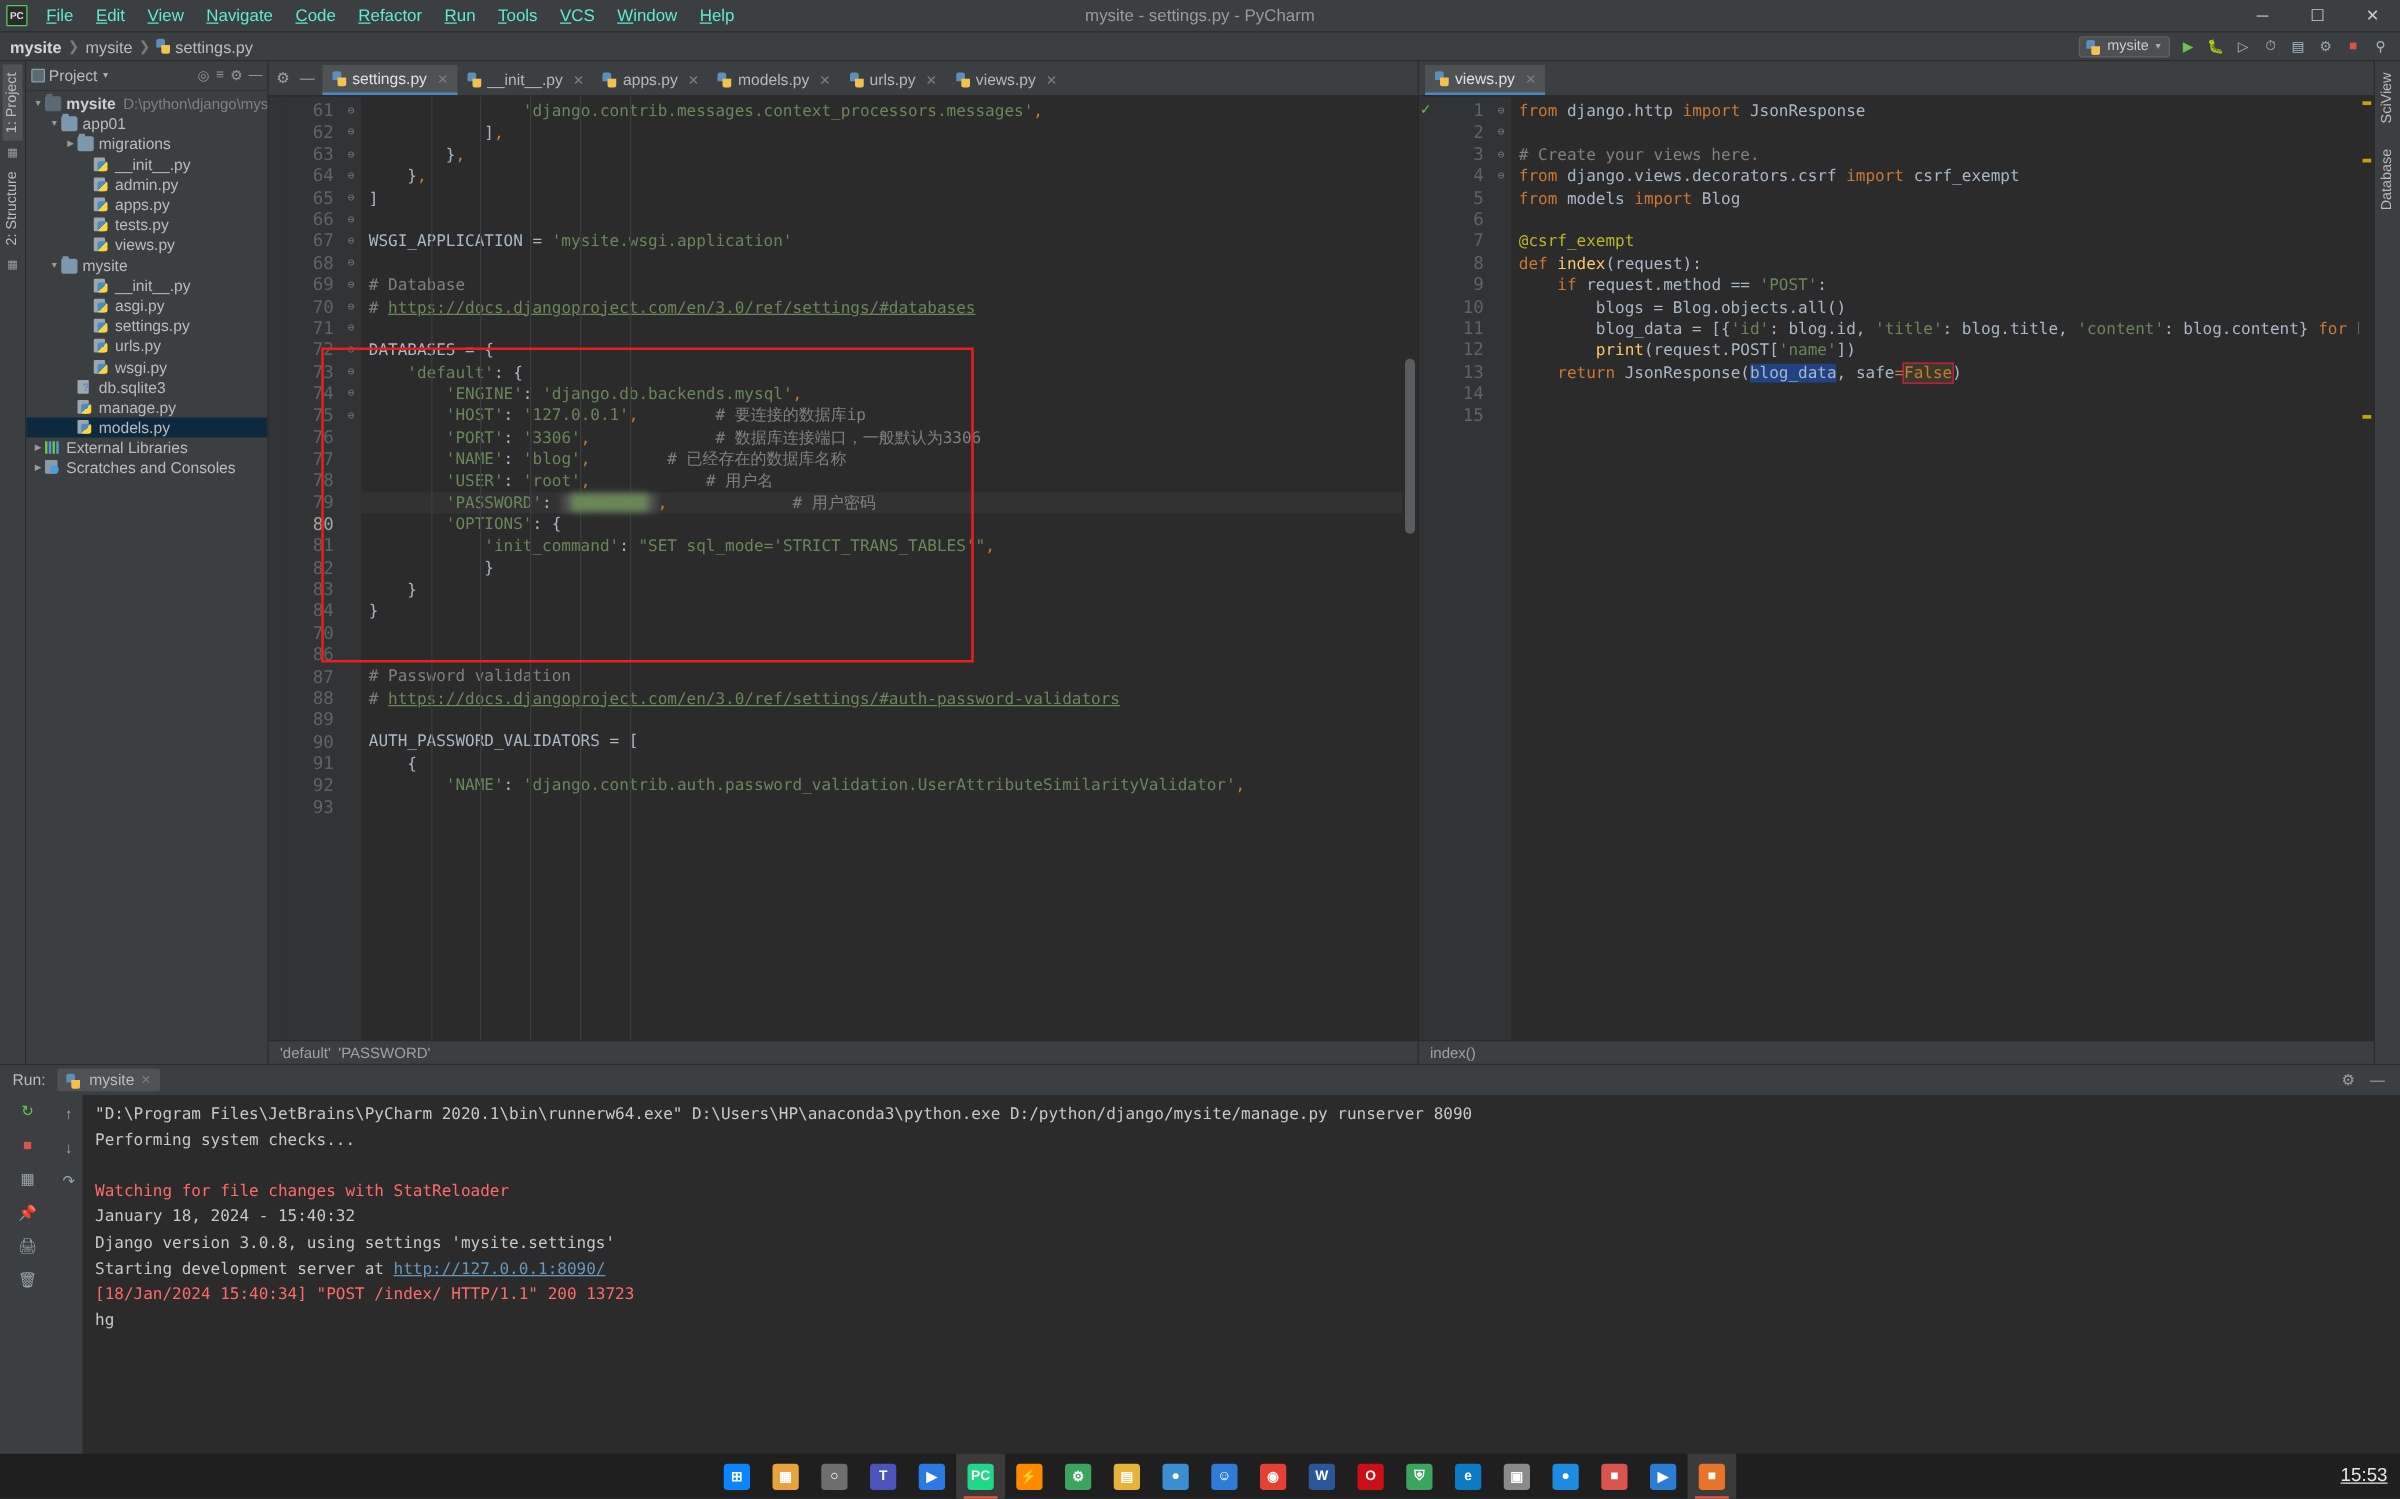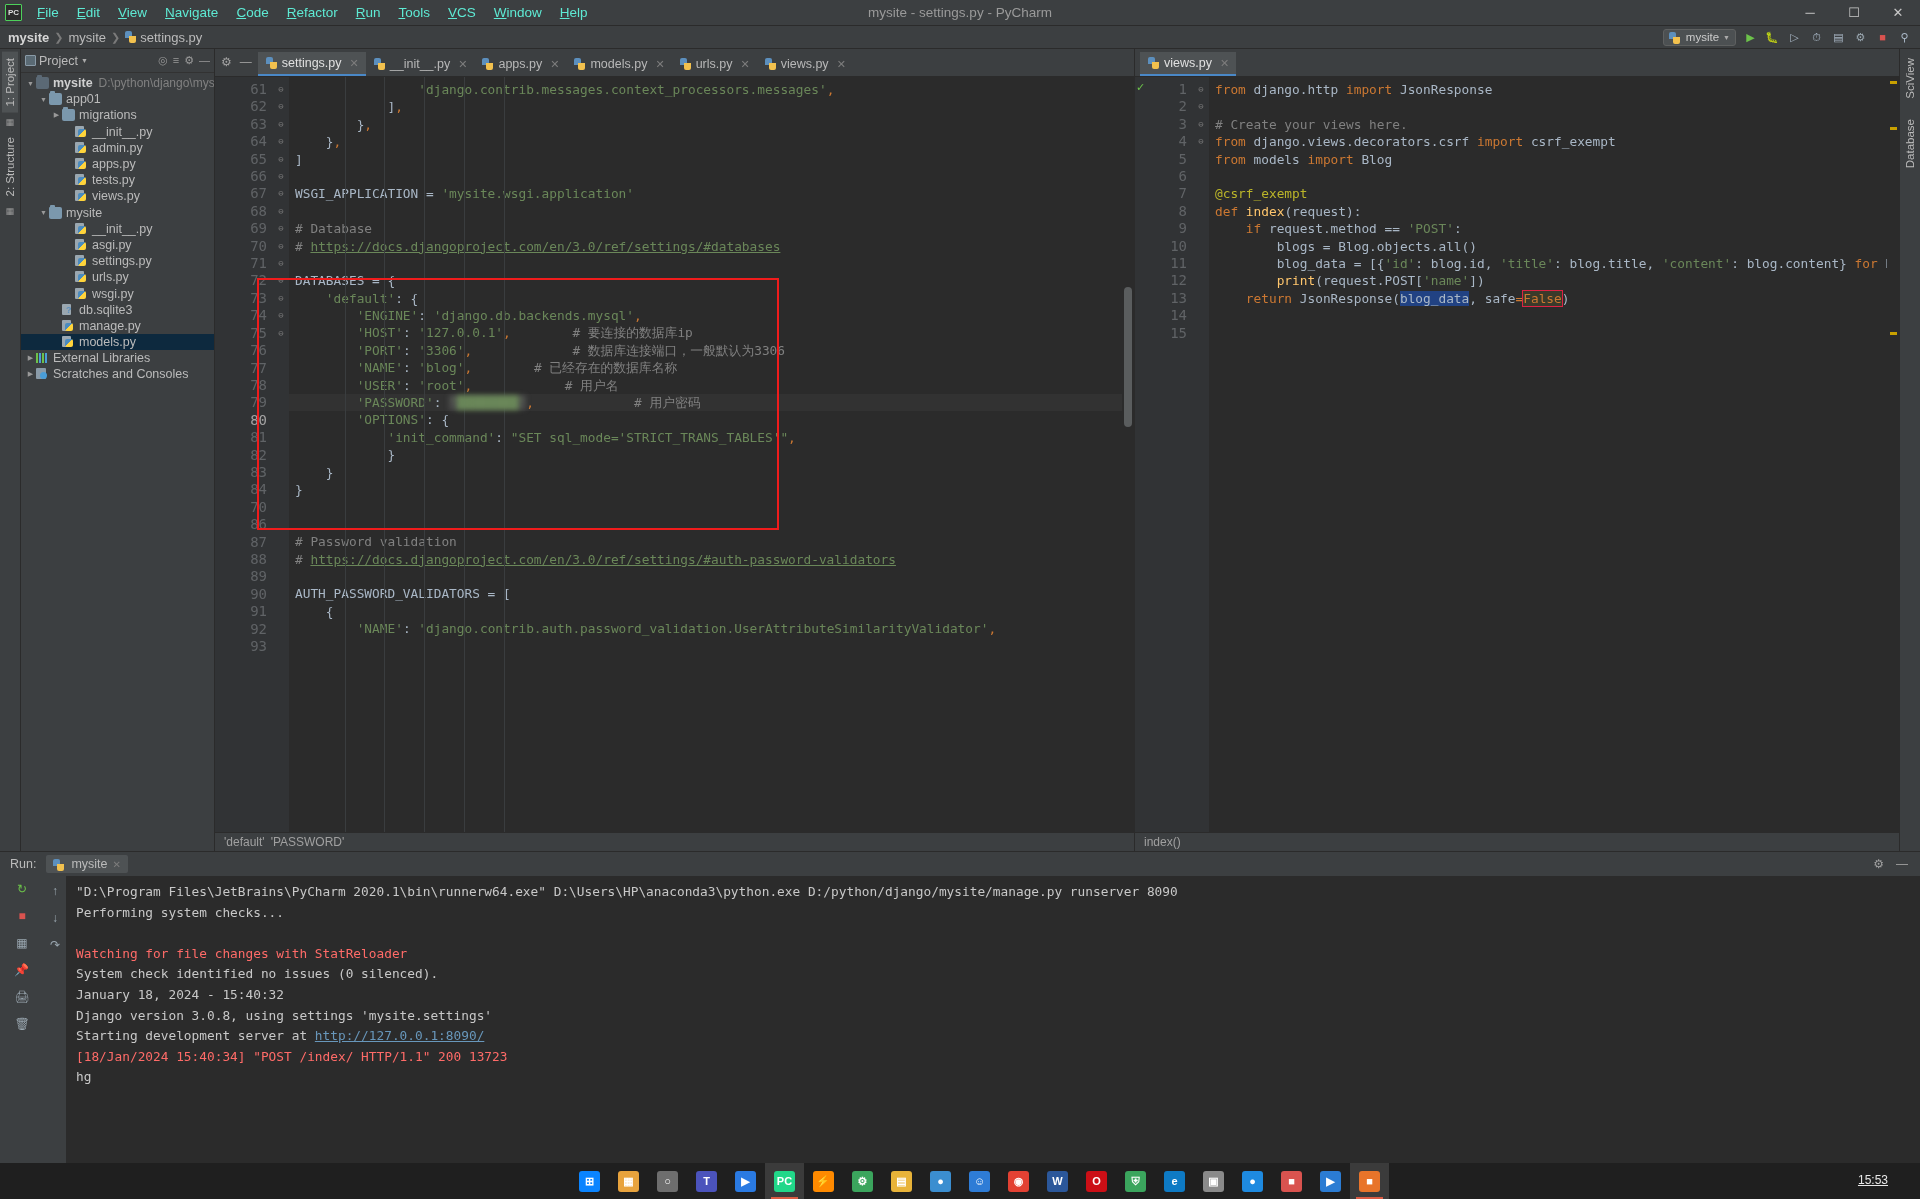--- a/index.html
+++ b/index.html
@@ -179,21 +179,21 @@
   
   #taskbar{
     position:absolute;bottom:0;left:0;width:1920px;height:36px;background:#1f1f1f;
     display:flex;align-items:center;
   }
   #tb-icons{display:flex;align-items:center;gap:0;margin-left:570px;}
   .tbi{width:39px;height:36px;display:flex;align-items:center;justify-content:center;font-size:13px;color:#fff;position:relative;}
   .tbi .gl{width:21px;height:21px;border-radius:3px;display:flex;align-items:center;justify-content:center;font-size:11px;font-weight:bold;color:#fff;}
   .tbi.active{background:#3b3b3b;}
   .tbi.active:after{content:"";position:absolute;bottom:0;left:6px;right:6px;height:2px;background:#d95b43;}
-  #tb-clock{margin-left:auto;color:#e8e8e8;font-size:12px;padding-right:32px;text-align:right;line-height:1.15;text-decoration:underline;}
+  #tb-clock{margin-left:auto;color:#e8e8e8;font-size:15px;padding-right:10px;text-align:right;line-height:1.15;text-decoration:underline;}
 </style>
 </head>
 <body>
 
 <div id="titlebar">
   <div id="app-logo">PC</div>
   <div id="menubar" style="display:flex">
       <div class="menu-item"><u>F</u>ile</div>
       <div class="menu-item"><u>E</u>dit</div>
       <div class="menu-item"><u>V</u>iew</div>
@@ -646,21 +646,20 @@
     <div style="width:22px;display:flex;flex-direction:column;align-items:center;gap:9px;padding-top:6px">
       <div class="rtool">↑</div>
       <div class="rtool">↓</div>
       <div class="rtool">↷</div>
     </div>
     <div id="console">
         <div class="conline c-white">"D:\Program Files\JetBrains\PyCharm 2020.1\bin\runnerw64.exe" D:\Users\HP\anaconda3\python.exe D:/python/django/mysite/manage.py runserver 8090</div>
         <div class="conline c-white">Performing system checks...</div>
         <div class="conline c-white"> </div>
         <div class="conline c-red">Watching for file changes with StatReloader</div>
-        <div class="conline c-white">System check identified no issues (0 silenced).</div>
         <div class="conline c-white">January 18, 2024 - 15:40:32</div>
         <div class="conline c-white">Django version 3.0.8, using settings 'mysite.settings'</div>
         <div class="conline c-white">Starting development server at <span class="c-link">http://127.0.0.1:8090/</span></div>
         <div class="conline c-red">[18/Jan/2024 15:40:34] "POST /index/ HTTP/1.1" 200 13723</div>
         <div class="conline c-white">hg</div>
       </div>
   </div>
 </div>
 
 <div id="bottombar">

